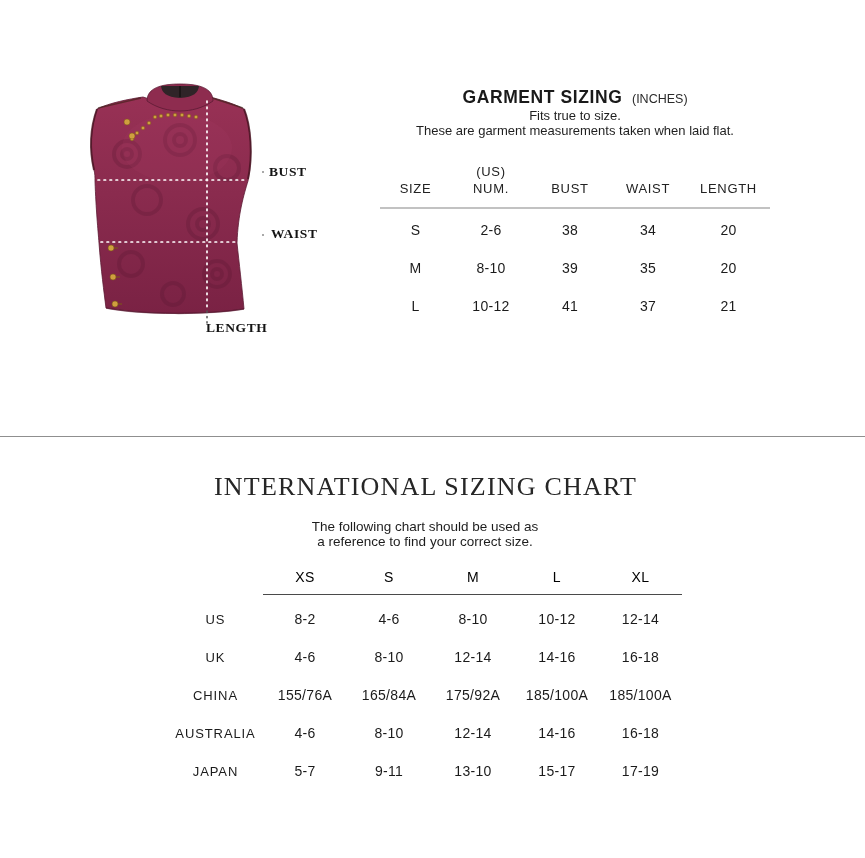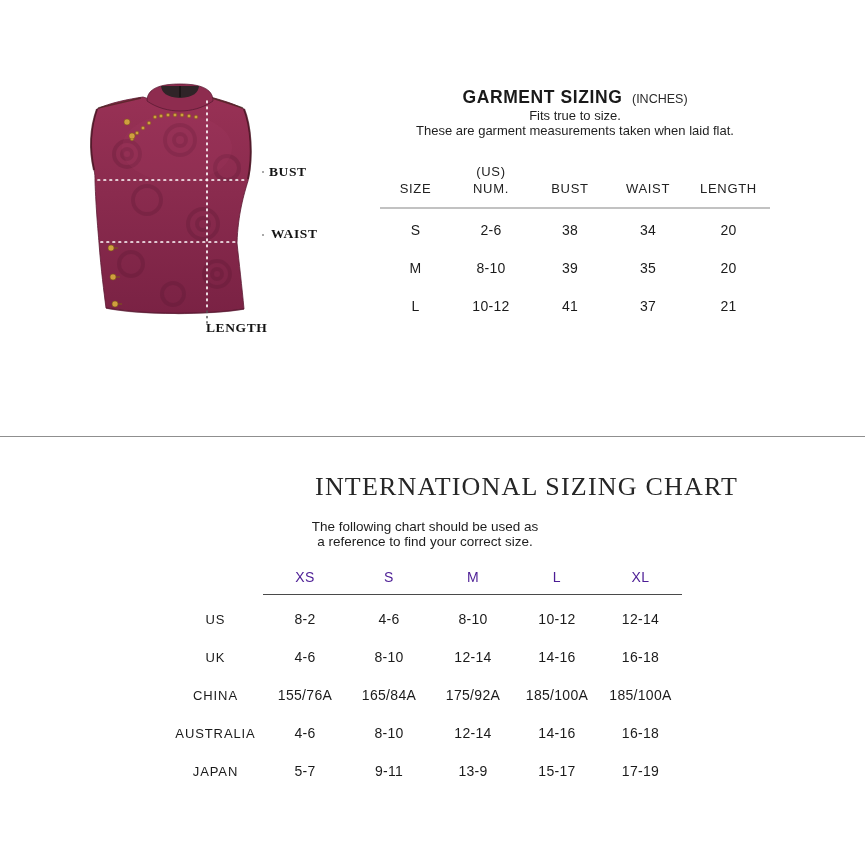--- a/index.html
+++ b/index.html
@@ -35,31 +35,31 @@
   .gtable .body{padding-top:2px;}
   .gtable .row{
     display:grid;grid-template-columns:71px 80px 78px 78px 83px;
     height:38px;align-items:center;
   }
   .gtable .row div{text-align:center;font-size:14px;letter-spacing:.3px;color:#1b1b1b;}
   
   .divider{position:absolute;left:0;top:436px;width:865px;border-top:1.5px solid #8f8f8f;}
   
   .is-title{
-    position:absolute;left:113px;top:472px;width:625px;text-align:right;
+    position:absolute;left:113px;top:472px;width:625px;text-align:center;
     font-family:"Liberation Serif", serif;font-weight:400;font-size:26px;
     letter-spacing:1.2px;color:#262626;white-space:nowrap;
   }
   .is-note{position:absolute;left:175px;width:500px;text-align:center;font-size:13.5px;color:#1d1d1d;}
   .is-note1{top:519px;}
   .is-note2{top:534px;}
   .itable{position:absolute;left:168px;top:569px;width:514px;}
   .itable .hdr{display:grid;grid-template-columns:95px 84px 84px 84px 84px 83px;}
   .itable .hdr div{
-    text-align:center;font-size:14px;letter-spacing:.5px;color:#4c1d95;
+    text-align:center;font-size:14px;letter-spacing:.5px;color:#000000;
     padding-bottom:9px;border-bottom:1.5px solid #4a4a4a;
   }
   .itable .hdr .corner{border-bottom:none;}
   .itable .body{padding-top:5px;}
   .itable .row{display:grid;grid-template-columns:95px 84px 84px 84px 84px 83px;height:38px;align-items:center;}
   .itable .row .region{text-align:center;font-size:13px;letter-spacing:.9px;color:#1b1b1b;}
   .itable .row .val{text-align:center;font-size:14px;letter-spacing:.3px;color:#1b1b1b;}
 </style>
 </head>
 <body>
@@ -237,20 +237,20 @@
         <div class="val">4-6</div>
         <div class="val">8-10</div>
         <div class="val">12-14</div>
         <div class="val">14-16</div>
         <div class="val">16-18</div>
       </div>
       <div class="row">
         <div class="region">JAPAN</div>
         <div class="val">5-7</div>
         <div class="val">9-11</div>
-        <div class="val">13-9</div>
+        <div class="val">13-10</div>
         <div class="val">15-17</div>
         <div class="val">17-19</div>
       </div>
     </div>
   </div>
 
 </div>
 
 </body></html>

